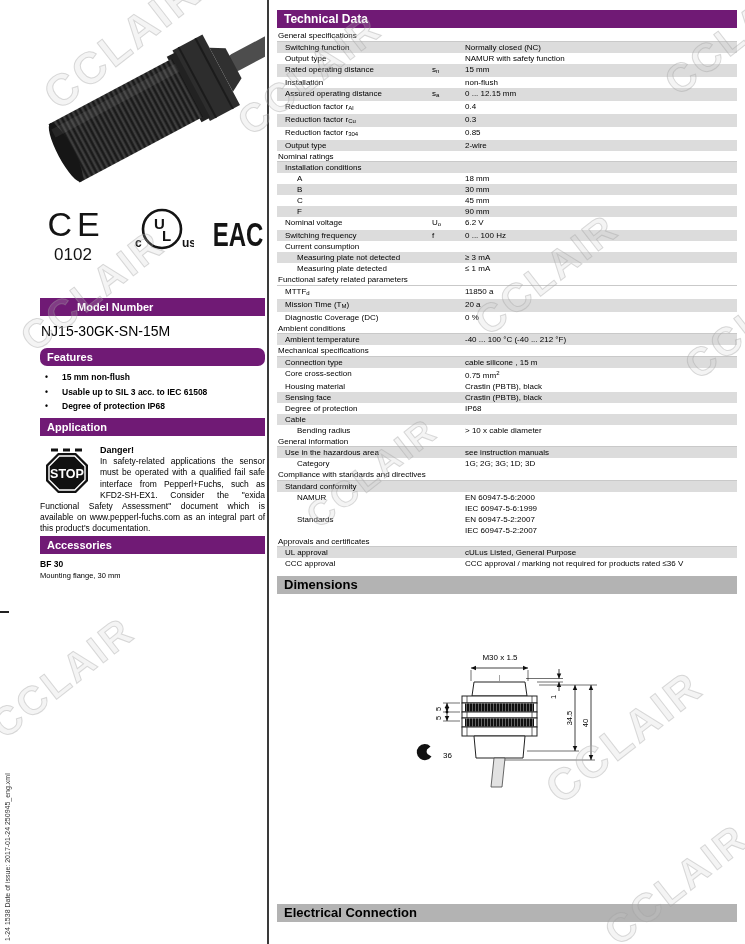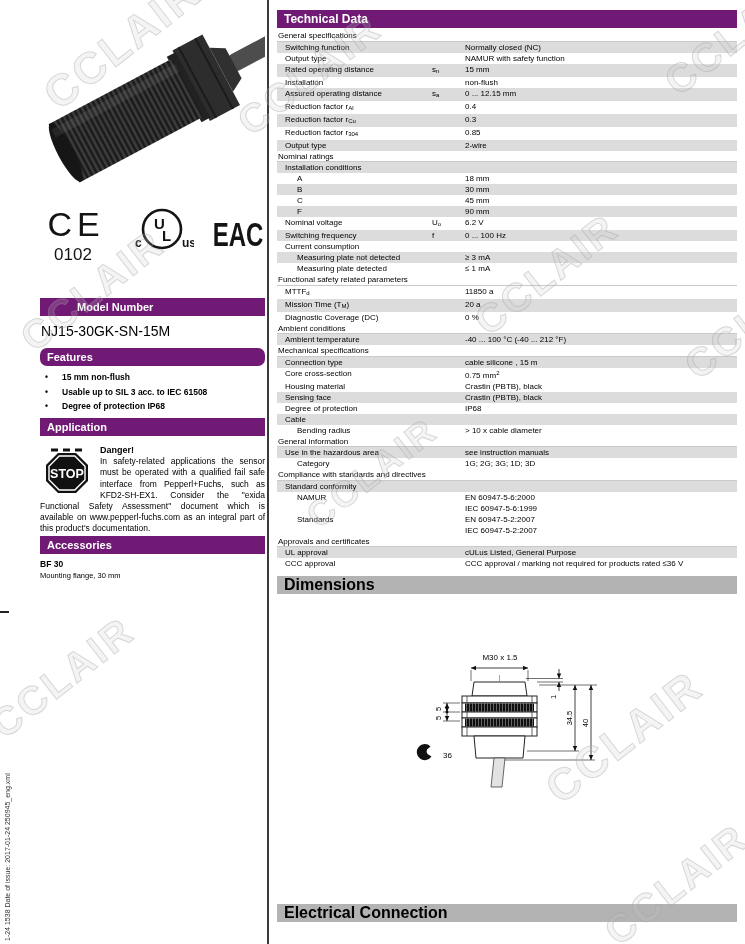--- a/index.html
+++ b/index.html
@@ -14,21 +14,21 @@
   
   .footer-vert{position:absolute;left:4px;top:941px;transform:rotate(-90deg);
       transform-origin:0 0;white-space:nowrap;font-size:7px;color:#333;}
   
   .leftcol{position:absolute;left:40px;top:10px;width:225px;}
   .rightcol{position:absolute;left:277px;top:10px;width:460px;}
   
   .bar-black{background:#701a75;color:#fff;font-weight:bold;font-size:11px;
       height:18px;line-height:18px;padding-left:7px;}
   .bar-black.big{font-size:12px;}
-  .bar-gray{background:#b3b3b3;color:#000;font-weight:bold;font-size:16px;
+  .bar-gray{background:#b3b3b3;color:#000;font-weight:bold;font-size:13px;
       height:18px;line-height:18px;padding-left:7px;}
   
   .photo{width:225px;height:185px;overflow:hidden;background:#fff;}
   .certs{height:72px;display:flex;align-items:flex-start;gap:18px;padding-top:8px;}
   .model-value{font-size:14px;font-weight:normal;margin:7px 0 0 1px;height:14px;}
   .bar-model{margin-top:23px;padding-left:37px;}
   .bar-features{margin-top:11px;border-radius:7px;}
   #features-list{list-style:none;margin:6px 4px 0 0;padding:0;}
   #features-list li{position:relative;padding-left:22px;font-weight:bold;font-size:8.5px;
       line-height:11px;margin-bottom:3.5px;}

